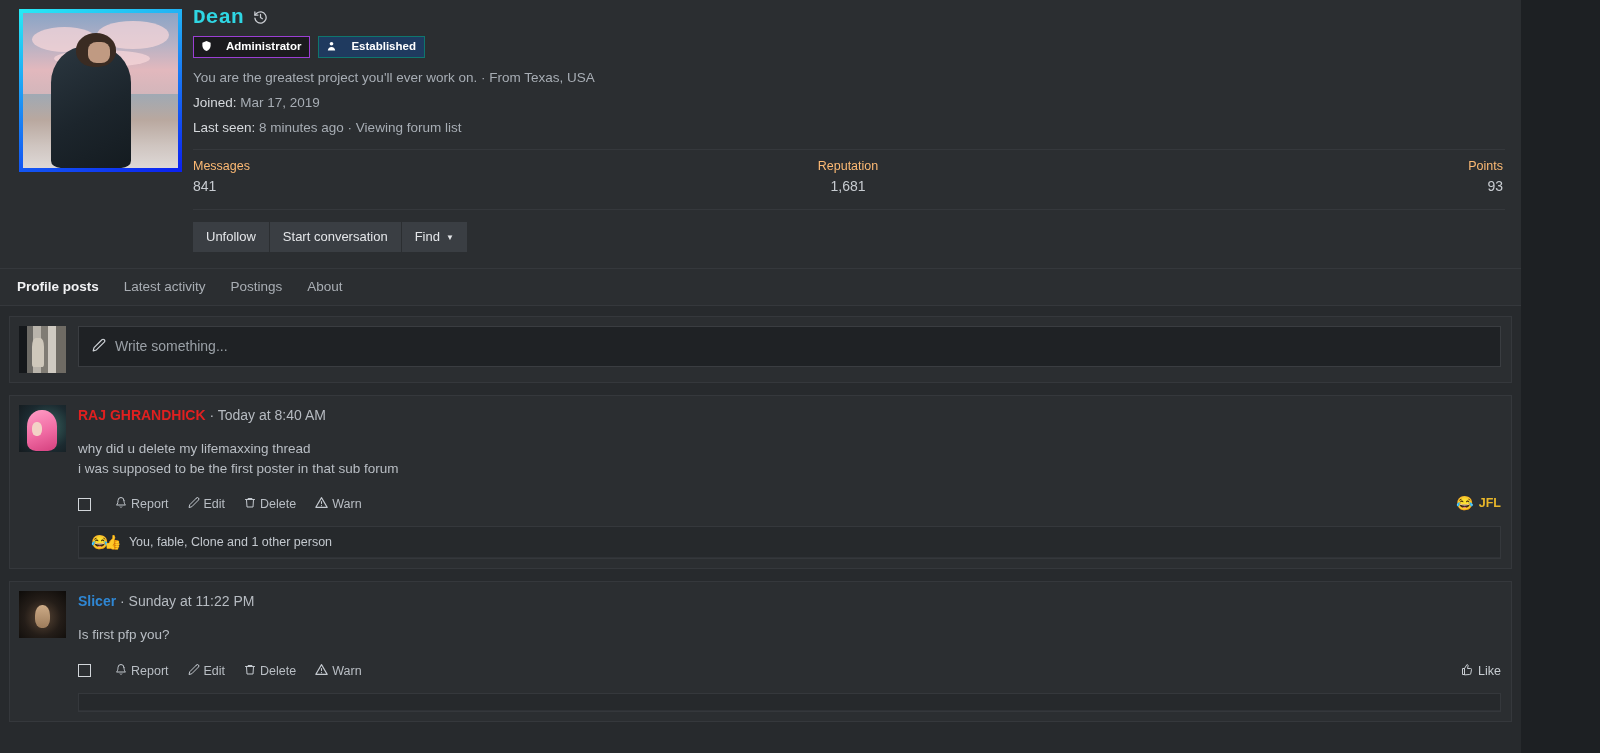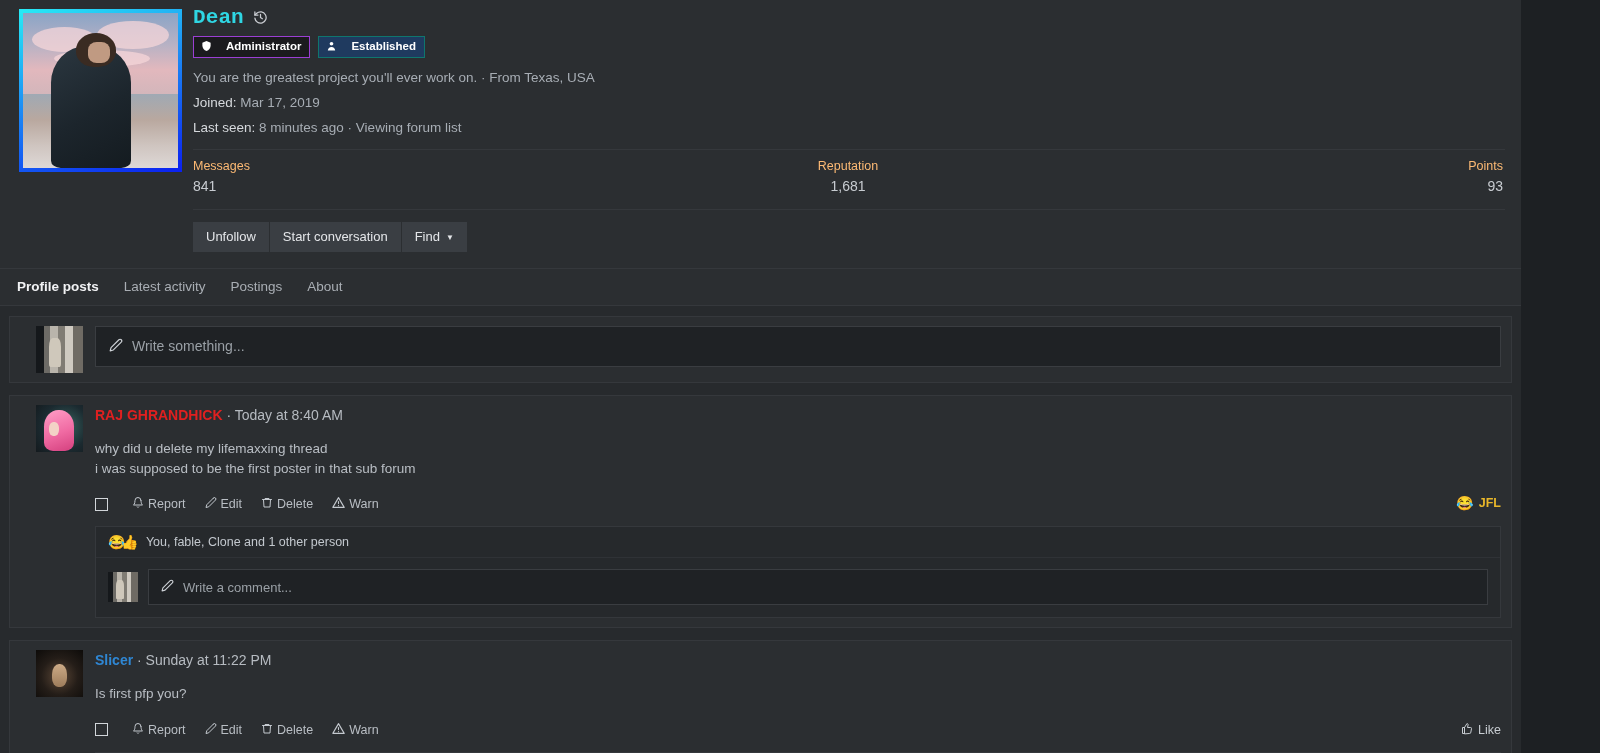--- a/index.html
+++ b/index.html
@@ -156,21 +156,21 @@
     cursor: pointer;
   }
   .tab.active { color: #f1f2f4; font-weight: bold; }
 
   
   .block {
     background: #2b2e31;
     margin: 10px 9px 12px 9px;
     border: 1px solid #35383c;
     display: flex;
-    padding: 9px 10px 9px 26px;
+    padding: 9px 10px 9px 9px;
   }
   .block.first { margin-top: 10px; }
   .mini-av {
     width: 47px; height: 47px; flex: 0 0 47px;
     margin-right: 12px;
     overflow: hidden;
     background: #1a1d20;
   }
   .mini-av.sm { width: 30px; height: 30px; flex: 0 0 30px; margin-right: 10px; }
   .av-hall {
@@ -460,33 +460,20 @@
         </div>
 
         <div class="comments">
           <div class="reactbar">
             <span class="emoji-stack">
               <span class="emoji">😂</span>
               <span class="emoji">👍</span>
             </span>
             <span>You, fable, Clone and 1 other person</span>
           </div>
-          <div class="comment-row">
-            <div class="mini-av sm">
-              <div class="av-hall"></div>
-            </div>
-            <div class="write-box small" style="flex:1 1 auto;">
-              <span>
-                <svg width="13" height="13" viewBox="0 0 24 24" fill="none" stroke="#cfd3d8" stroke-width="2" stroke-linecap="round" stroke-linejoin="round">
-                  <path d="M17 3a2.8 2.8 0 1 1 4 4L7.5 20.5 2 22l1.5-5.5L17 3z"></path>
-                </svg>
-              </span>
-              <span>Write a comment...</span>
-            </div>
-          </div>
         </div>
 
       </div>
     </div>
 
     <div class="block clipped">
       <div class="mini-av">
         <div class="av-hoodie"></div>
       </div>
       <div class="block-body">

